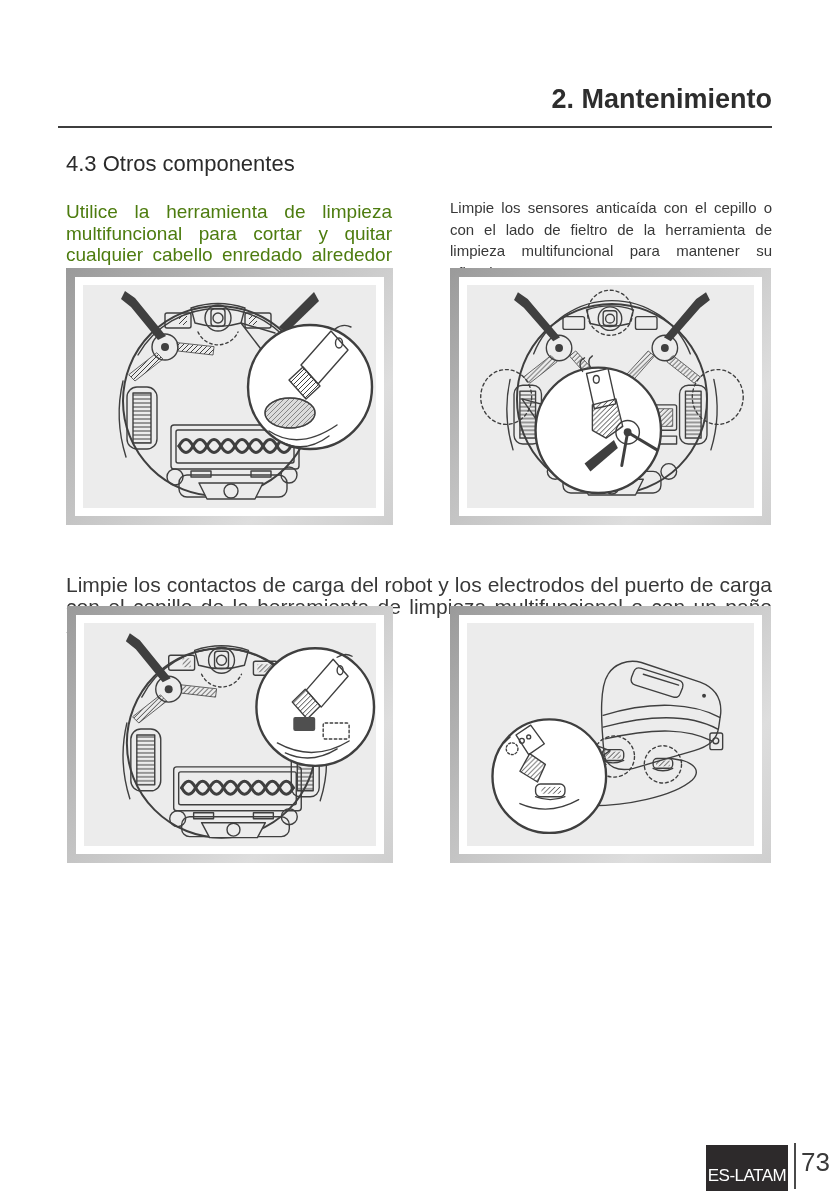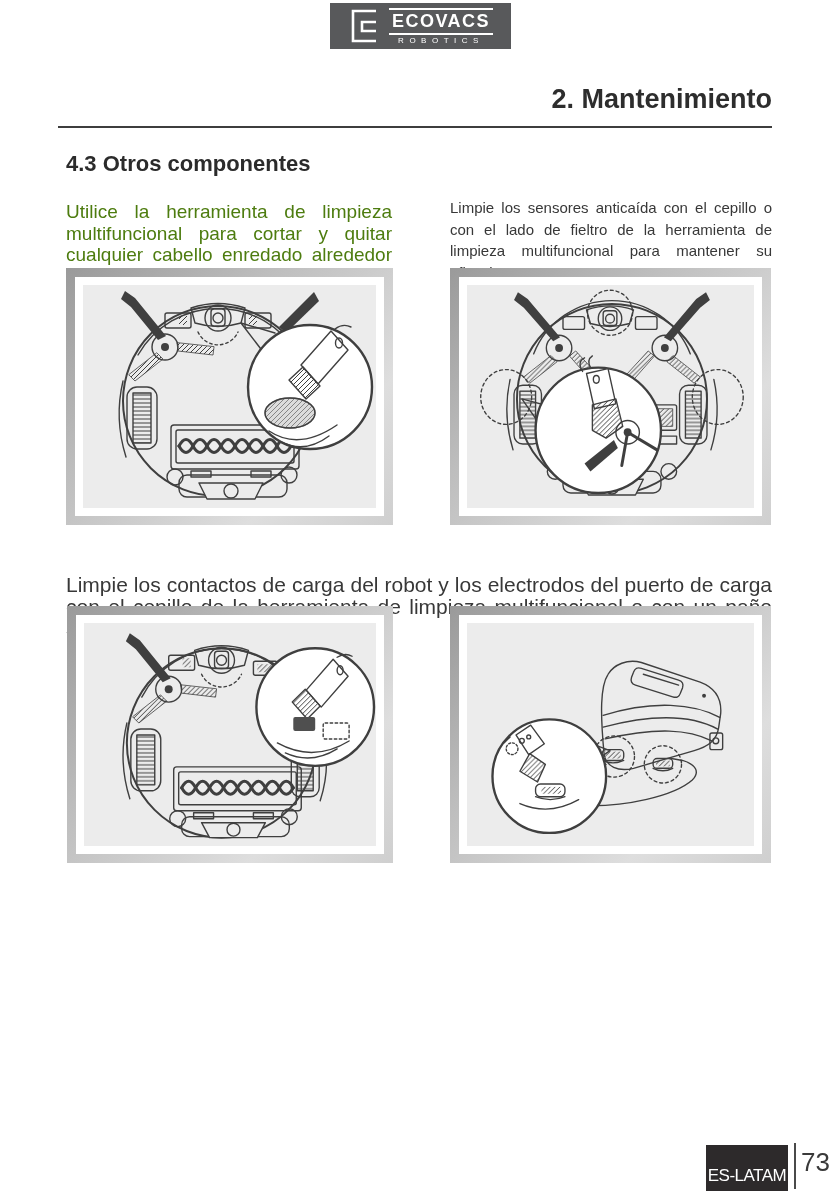--- a/index.html
+++ b/index.html
@@ -13,21 +13,21 @@
   .logo-text{display:flex;flex-direction:column;align-items:stretch;}
   .logo-brand{font-weight:bold;font-size:18px;letter-spacing:1.5px;line-height:1;
     border-top:2px solid #fff;border-bottom:2px solid #fff;padding:2px 3px 3px 3px;}
   .logo-sub{font-size:8px;letter-spacing:5.5px;margin-top:2px;text-align:center;line-height:1;}
 
   
   .chapter-title{position:absolute;right:67px;top:84px;font-size:27px;font-weight:bold;color:#2d2d2d;}
   .header-rule{position:absolute;left:58px;top:126px;width:714px;height:2px;background:#3d3d3d;}
 
   
-  .section-title{position:absolute;left:66px;top:151px;font-size:22px;font-weight:bold;color:#2b2b2b;}
+  .section-title{position:absolute;left:66px;top:151px;font-size:22px;font-weight:normal;color:#2b2b2b;}
   .intro-left{position:absolute;left:66px;top:182px;width:326px;font-size:19px;line-height:21.5px;text-align:justify;color:#4d7c0f;}
   .intro-right{position:absolute;left:450px;top:182px;width:322px;font-size:15px;line-height:21.5px;text-align:justify;color:#383838;}
   .body-paragraph{position:absolute;left:66px;top:553px;width:706px;font-size:21px;line-height:21.5px;text-align:justify;color:#383838;}
 
   
   .figure{position:absolute;box-sizing:border-box;padding:9px;
     background:linear-gradient(135deg,#9a9a9a 0%,#bdbdbd 35%,#dedede 75%,#cfcfcf 100%);}
   .figure-white{box-sizing:border-box;width:100%;height:100%;background:#fff;padding:8px;}
   .figure-canvas{width:100%;height:100%;background:#ececec;}
   .figure-canvas svg{display:block;width:100%;height:100%;}
@@ -41,32 +41,20 @@
     display:flex;align-items:flex-end;justify-content:center;padding-bottom:5px;box-sizing:border-box;}
   .region-badge span{color:#fff;font-size:17px;letter-spacing:-0.5px;}
   .footer-line{position:absolute;left:794px;top:1143px;width:2px;height:46px;background:#4a4a4a;}
   .page-number{position:absolute;left:801px;top:1136px;font-size:26px;color:#3a3a3a;margin-top:11px;}
 </style>
 </head>
 <body>
 
 <div class="page">
 
-  <div class="logo-box">
-    <svg class="logo-mark" viewBox="0 0 32 36">
-      <g fill="none" stroke="#ffffff" stroke-width="2.6">
-        <path d="M28,3 H5 V33 H28"></path>
-        <path d="M28,14 H14 V23 H28"></path>
-      </g>
-    </svg>
-    <div class="logo-text">
-      <span class="logo-brand">ECOVACS</span>
-      <span class="logo-sub">ROBOTICS</span>
-    </div>
-  </div>
 
   <div class="chapter-title">2. Mantenimiento</div>
   <div class="header-rule"></div>
 
   <div class="section-title">4.3 Otros componentes</div>
   <p class="intro-left">Utilice la herramienta de limpieza multifuncional para cortar y quitar cualquier cabello enredado alrededor de la rueda universal.</p>
   <p class="intro-right">Limpie los sensores anticaída con el cepillo o con el lado de fieltro de la herramienta de limpieza multifuncional para mantener su eficacia.</p>
   <p class="body-paragraph">Limpie los contactos de carga del robot y los electrodos del puerto de carga con el cepillo de la herramienta de limpieza multifuncional o con un paño seco para mantener su eficacia.</p>
 
   <div class="figure fig1">

